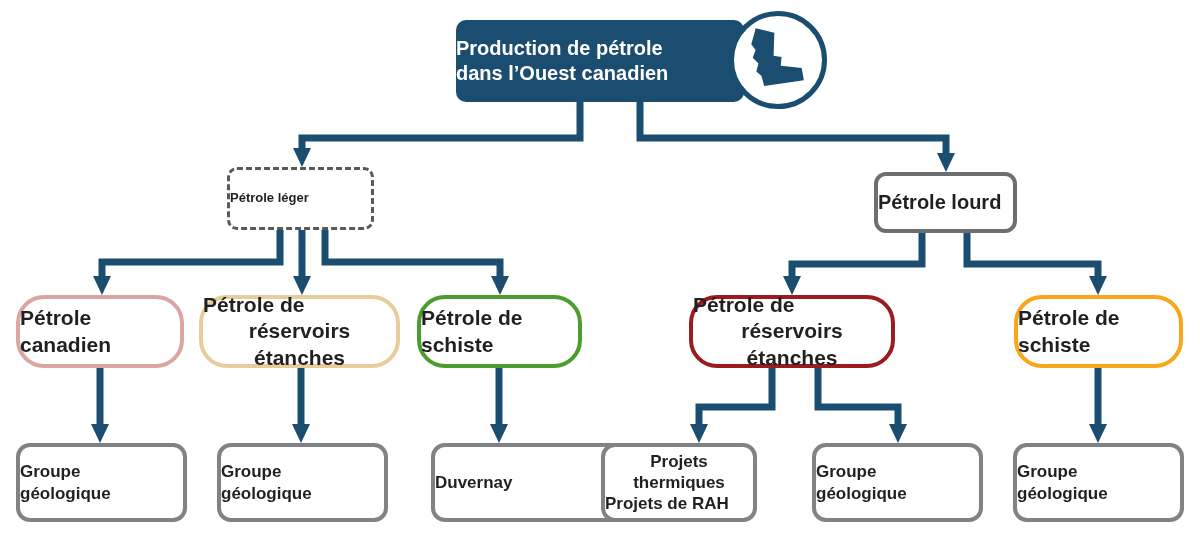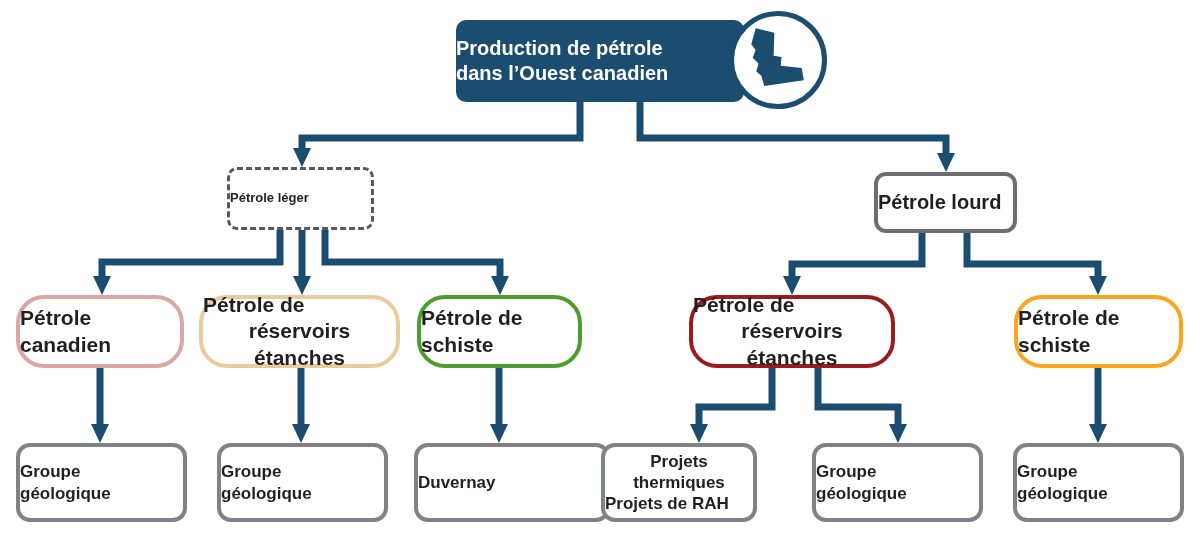--- a/index.html
+++ b/index.html
@@ -26,21 +26,21 @@
            border:4px solid var(--gray,#6D6E71);border-radius:12px;}
   .tier{font-size:21px;border-radius:28px;}
   .n-classique{left:16px;top:295px;width:168px;height:73px;border:4px solid var(--pink,#DBA5A4);}
   .n-etleger{left:199px;top:295px;width:201px;height:73px;border:4px solid var(--tan,#E7CD9C);}
   .n-schleger{left:417px;top:295px;width:165px;height:73px;border:4px solid var(--green,#4C9C2E);}
   .n-etlourd{left:689px;top:295px;width:206px;height:73px;border:4px solid var(--red,#9B1B1E);}
   .n-schlourd{left:1014px;top:295px;width:169px;height:73px;border:4px solid var(--orange,#F9A61A);}
   .gbox{font-size:17px;border:4px solid var(--gray2,#808285);border-radius:14px;height:79px;top:443px;}
   .n-g1{left:16px;width:171px;}
   .n-g2{left:217px;width:171px;}
-  .n-duv{left:414px;width:196px;}
+  .n-duv{left:431px;width:196px;}
   .n-proj{left:601px;width:156px;}
   .n-g3{left:812px;width:171px;}
   .n-g4{left:1013px;width:171px;}
 </style>
 </head>
 <body>
 
 <div id="canvas">
 
   <svg id="connectors" width="1200" height="546" viewBox="0 0 1200 546">

